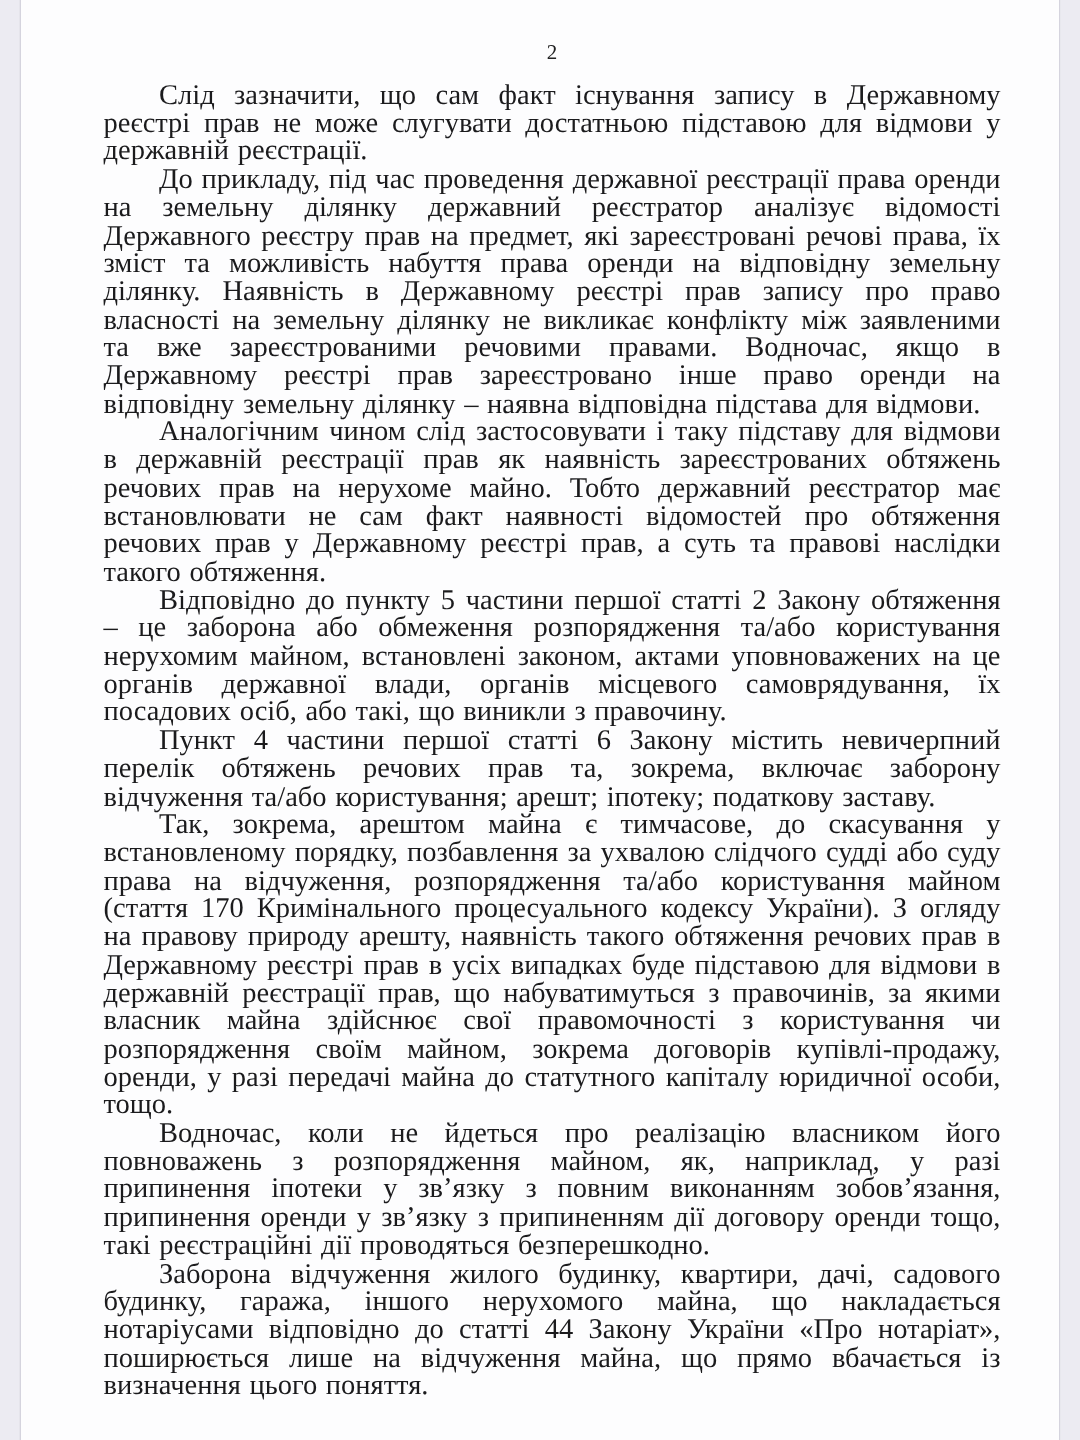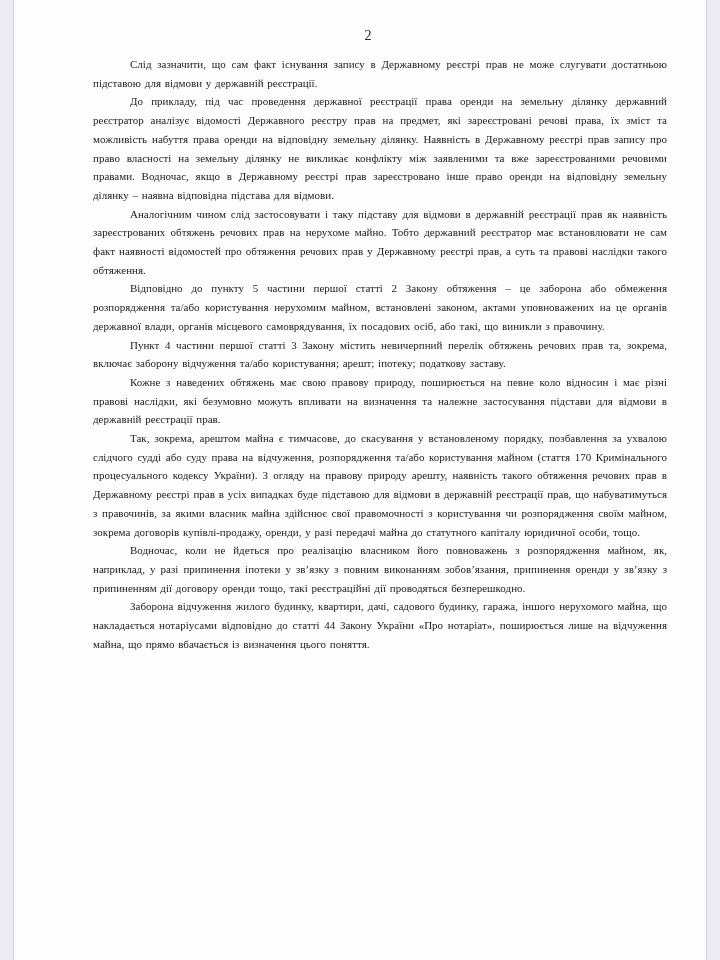--- a/index.html
+++ b/index.html
@@ -36,44 +36,42 @@
     color: #1b1b1d;
   }
   .page-number {
     text-align: center;
     font-size: 14px;
     line-height: 16px;
     margin-bottom: 11px;
     color: #222;
   }
   .doc-body {
-    font-size: 11px;
+    font-size: 19px;
     line-height: 18.7px;
     text-align: justify;
     word-spacing: 1px;
-    margin-left: 24px;
   }
   .doc-body p.para {
     margin: 0;
     text-indent: 37px;
   }
 </style>
 </head>
 <body>
 
 <div class="viewer">
   <div class="gutter"></div>
   <div class="page-sheet">
     <div class="page-number">2</div>
     <div class="doc-body">
         <p class="para">Слід зазначити, що сам факт існування запису в Державному реєстрі прав не може слугувати достатньою підставою для відмови у державній реєстрації.</p>
         <p class="para">До прикладу, під час проведення державної реєстрації права оренди на земельну ділянку державний реєстратор аналізує відомості Державного реєстру прав на предмет, які зареєстровані речові права, їх зміст та можливість набуття права оренди на відповідну земельну ділянку. Наявність в Державному реєстрі прав запису про право власності на земельну ділянку не викликає конфлікту між заявленими та вже зареєстрованими речовими правами. Водночас, якщо в Державному реєстрі прав зареєстровано інше право оренди на відповідну земельну ділянку – наявна відповідна підстава для відмови.</p>
         <p class="para">Аналогічним чином слід застосовувати і таку підставу для відмови в державній реєстрації прав як наявність зареєстрованих обтяжень речових прав на нерухоме майно. Тобто державний реєстратор має встановлювати не сам факт наявності відомостей про обтяження речових прав у Державному реєстрі прав, а суть та правові наслідки такого обтяження.</p>
         <p class="para">Відповідно до пункту 5 частини першої статті 2 Закону обтяження – це заборона або обмеження розпорядження та/або користування нерухомим майном, встановлені законом, актами уповноважених на це органів державної влади, органів місцевого самоврядування, їх посадових осіб, або такі, що виникли з правочину.</p>
-        <p class="para">Пункт 4 частини першої статті 3 Закону містить невичерпний перелік обтяжень речових прав та, зокрема, включає заборону відчуження та/або користування; арешт; іпотеку; податкову заставу.</p>
-        <p class="para">Кожне з наведених обтяжень має свою правову природу, поширюється на певне коло відносин і має різні правові наслідки, які безумовно можуть впливати на визначення та належне застосування підстави для відмови в державній реєстрації прав.</p>
+        <p class="para">Пункт 4 частини першої статті 6 Закону містить невичерпний перелік обтяжень речових прав та, зокрема, включає заборону відчуження та/або користування; арешт; іпотеку; податкову заставу.</p>
         <p class="para">Так, зокрема, арештом майна є тимчасове, до скасування у встановленому порядку, позбавлення за ухвалою слідчого судді або суду права на відчуження, розпорядження та/або користування майном (стаття 170 Кримінального процесуального кодексу України). З огляду на правову природу арешту, наявність такого обтяження речових прав в Державному реєстрі прав в усіх випадках буде підставою для відмови в державній реєстрації прав, що набуватимуться з правочинів, за якими власник майна здійснює свої правомочності з користування чи розпорядження своїм майном, зокрема договорів купівлі-продажу, оренди, у разі передачі майна до статутного капіталу юридичної особи, тощо.</p>
         <p class="para">Водночас, коли не йдеться про реалізацію власником його повноважень з розпорядження майном, як, наприклад, у разі припинення іпотеки у зв’язку з повним виконанням зобов’язання, припинення оренди у зв’язку з припиненням дії договору оренди тощо, такі реєстраційні дії проводяться безперешкодно.</p>
         <p class="para">Заборона відчуження жилого будинку, квартири, дачі, садового будинку, гаража, іншого нерухомого майна, що накладається нотаріусами відповідно до статті 44 Закону України «Про нотаріат», поширюється лише на відчуження майна, що прямо вбачається із визначення цього поняття.</p>
       </div>
   </div>
   <div class="gutter"></div>
 </div>
 
 </body></html>

